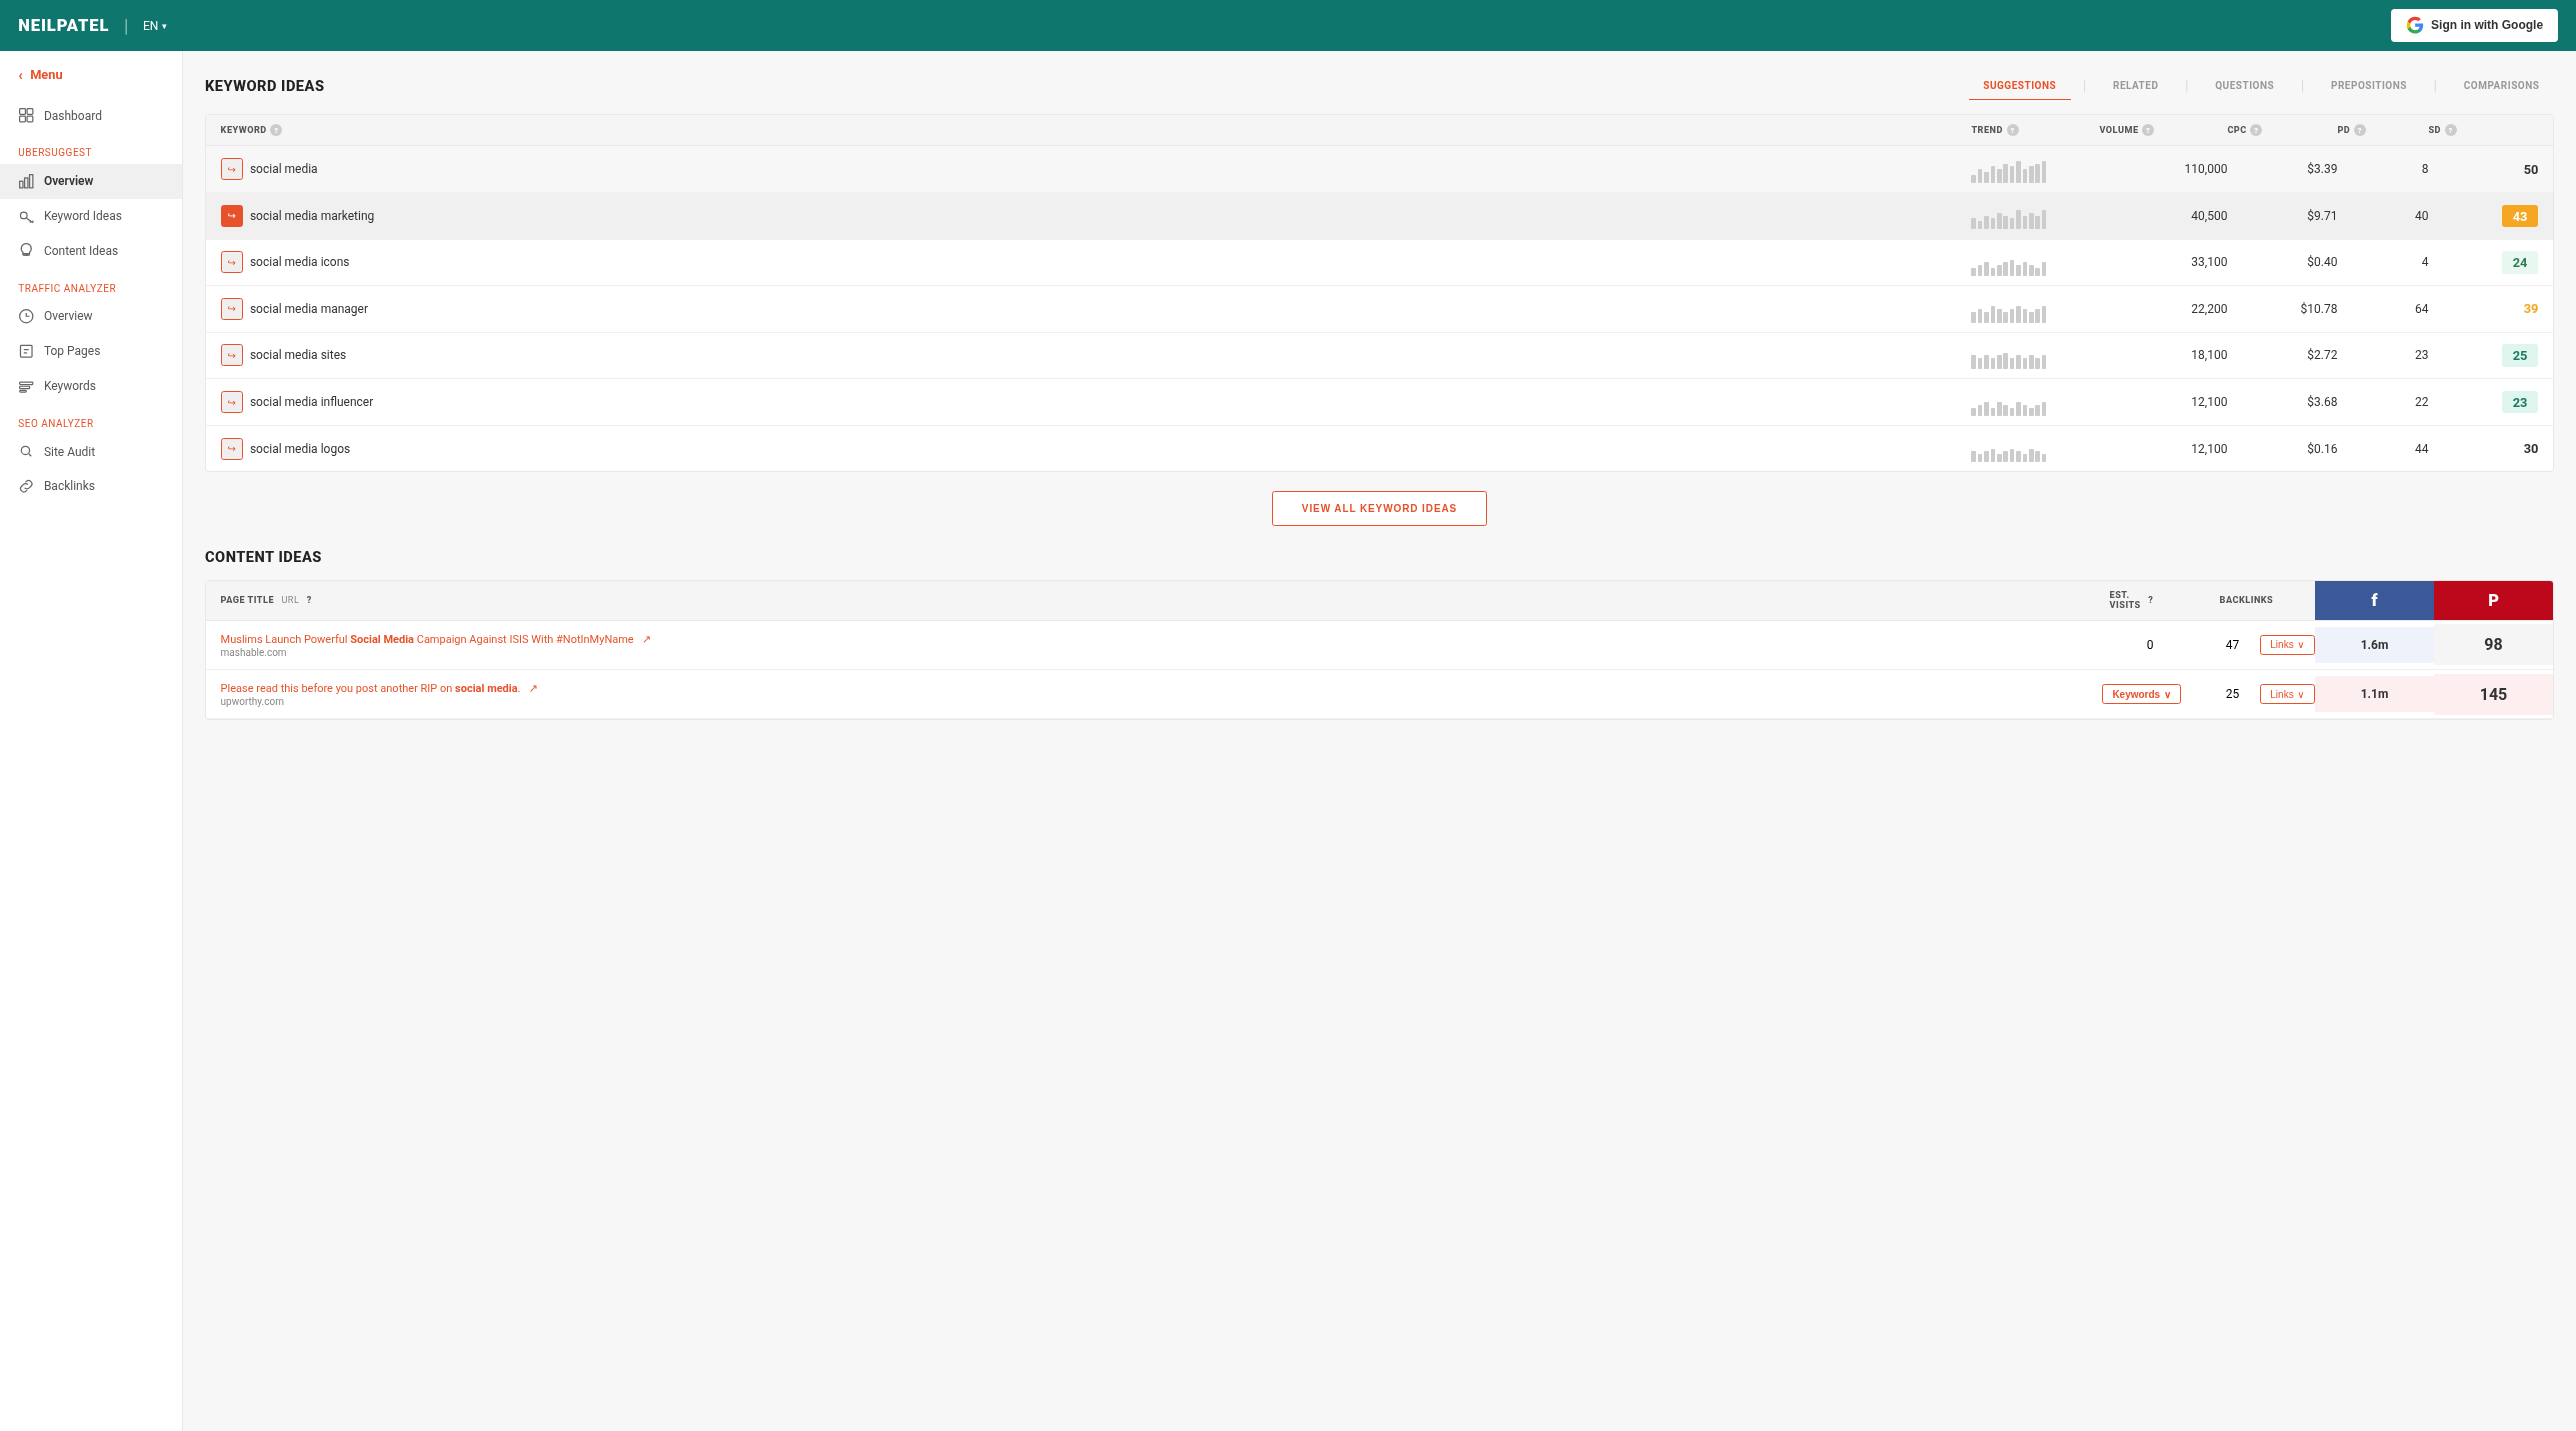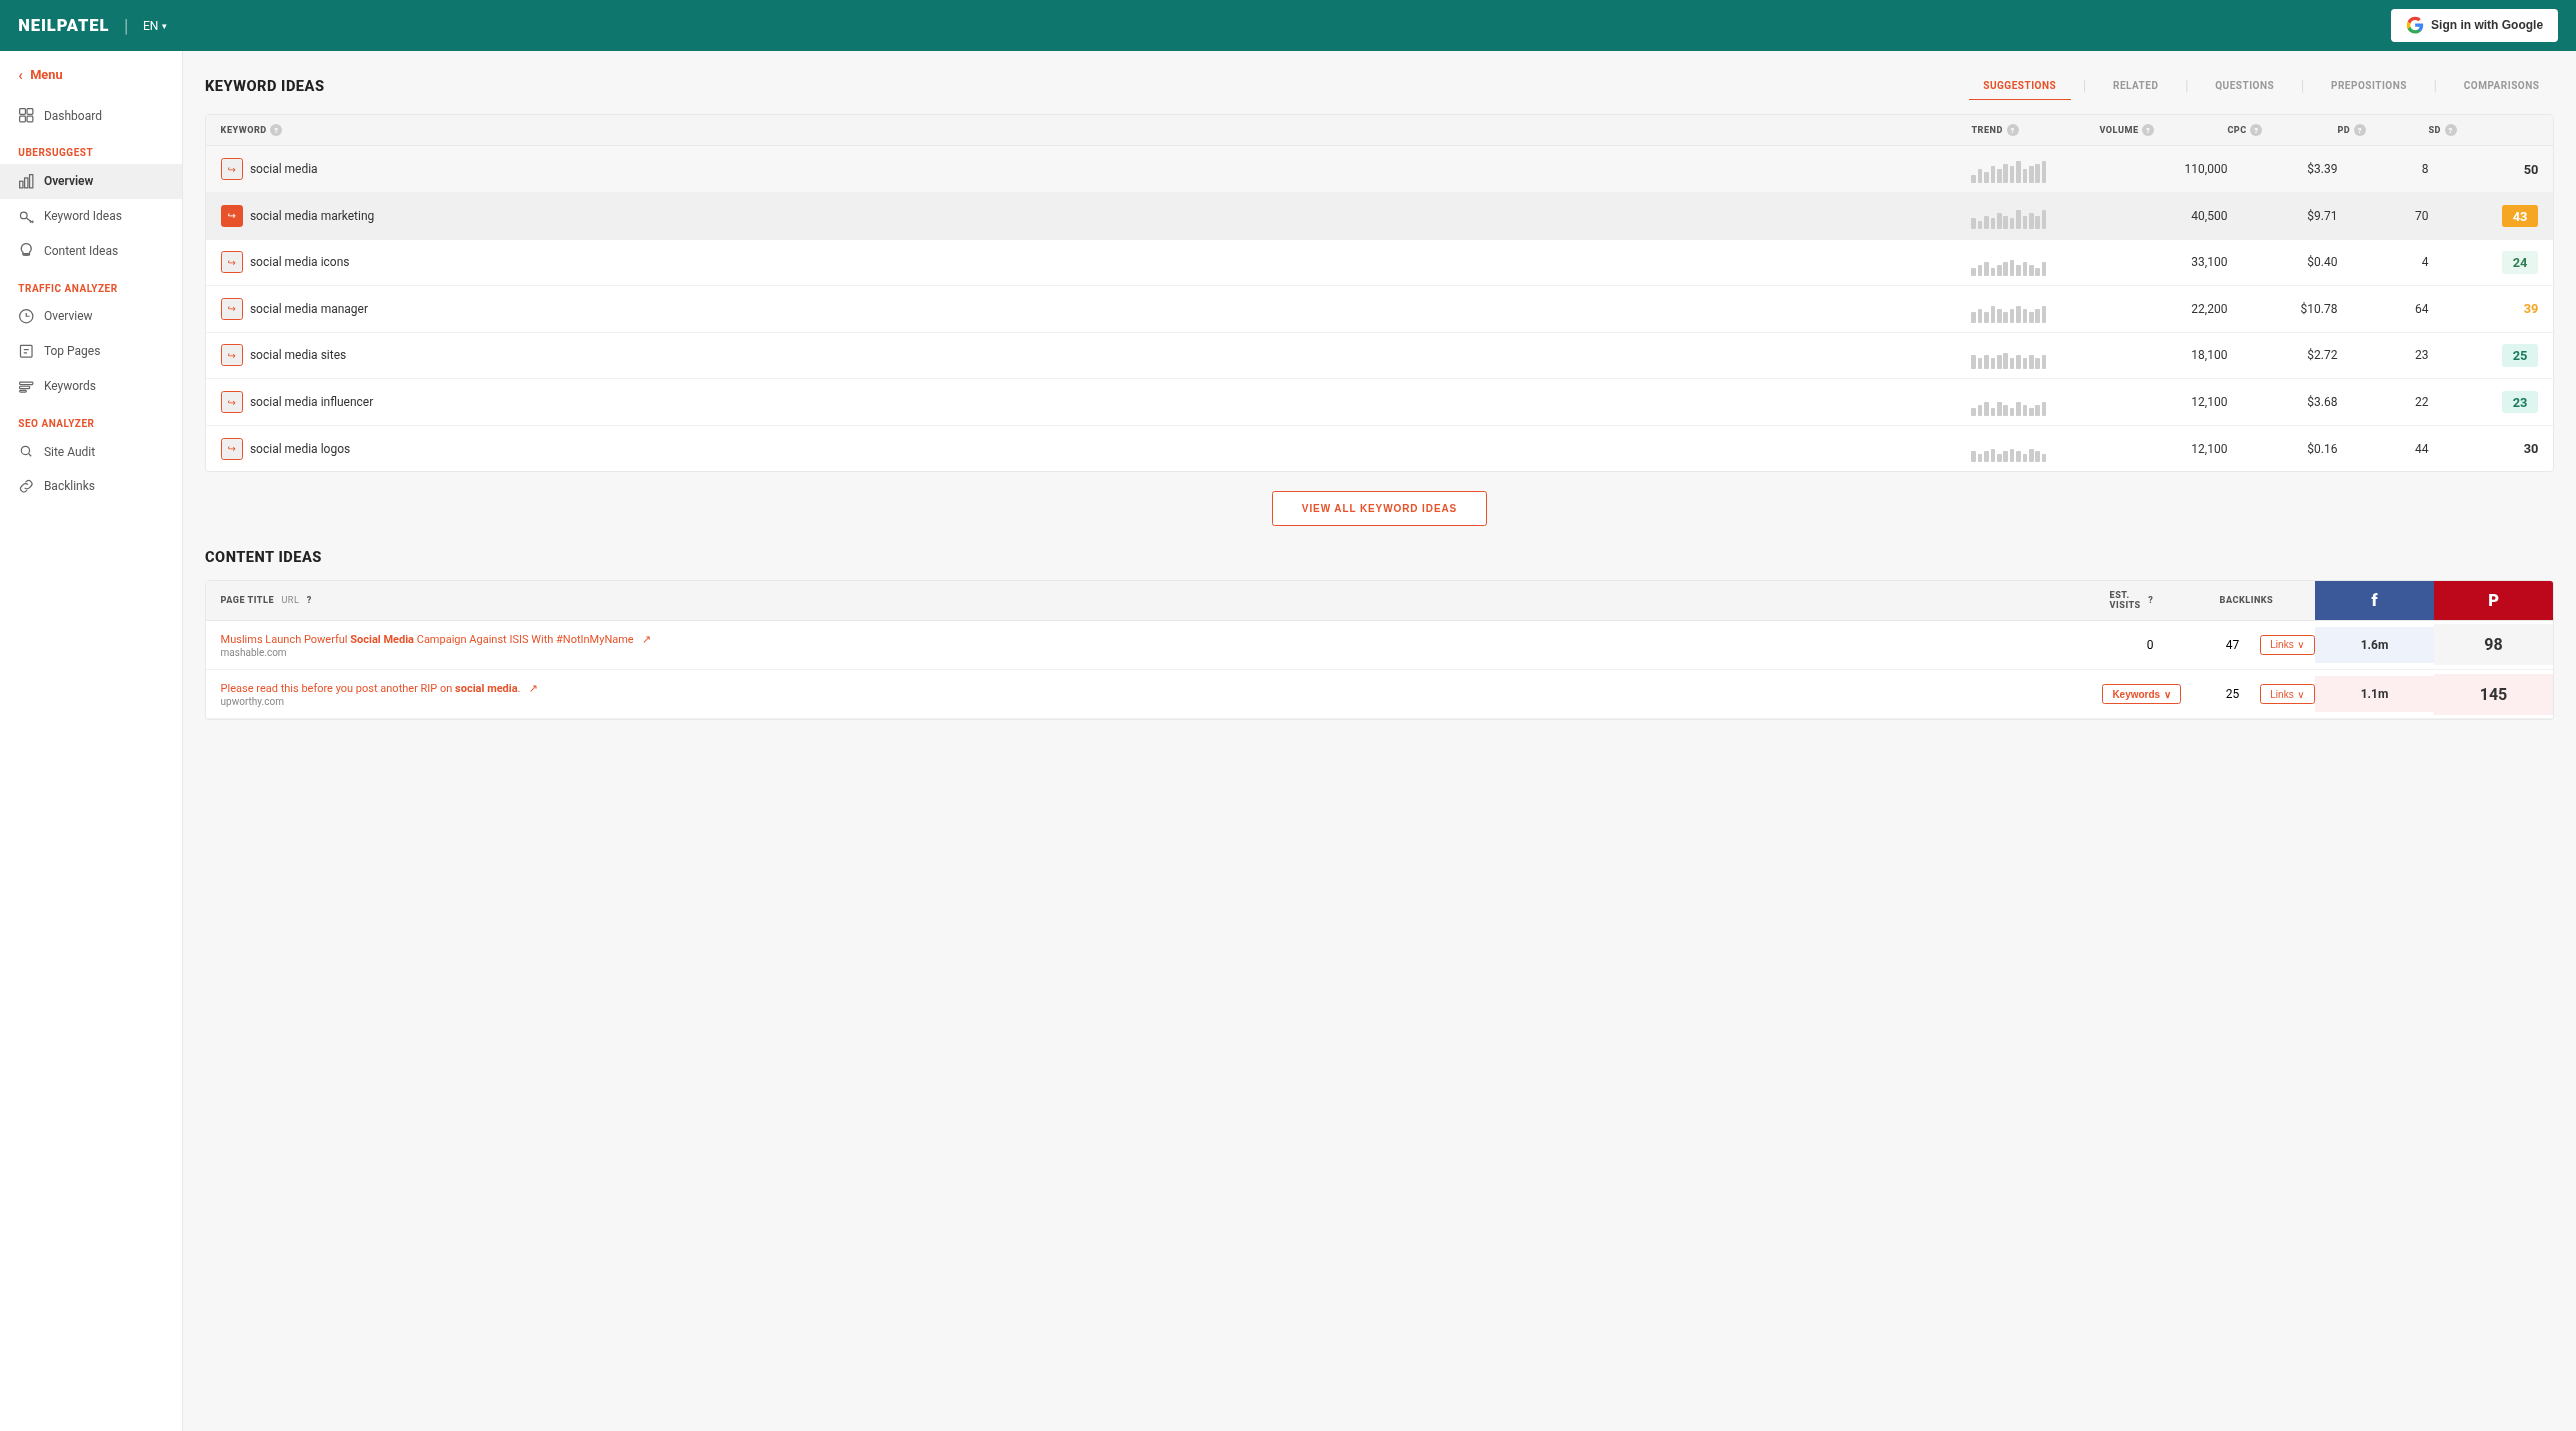--- a/index.html
+++ b/index.html
@@ -72,21 +72,21 @@
       padding: 9.1px 18.3px;
       cursor: pointer;
       color: #555;
       font-size: 12px;
     }
     .sidebar-item.active { background: #f0f0f0; color: #333; font-weight: 600; }
     .sidebar-item .icon { width: 16.5px; height: 16.5px; color: #666; }
     .sidebar-section-title {
       padding: 14.6px 18.3px 5.5px;
       font-size: 10px;
-      font-weight: 700;
+      font-weight: 400;
       color: #E8522A;
       letter-spacing: 0.5px;
     }
 
     
     .main { flex: 1; overflow-y: auto; padding: 22px; background: #f7f7f7; }
 
     
     .section-header {
       display: flex;
@@ -439,21 +439,21 @@
             <div class="trend-bar" style="height:40%"></div>
               <div class="trend-bar" style="height:70%"></div>
             <div class="trend-bar" style="height:50%"></div>
               <div class="trend-bar" style="height:60%"></div>
             <div class="trend-bar" style="height:50%"></div>
               <div class="trend-bar" style="height:70%"></div>
           </div>
         </div>
         <div class="table-cell" style="text-align:right">40,500</div>
         <div class="table-cell" style="text-align:right">$9.71</div>
-        <div class="table-cell" style="text-align:right">70</div>
+        <div class="table-cell" style="text-align:right">40</div>
         <div class="table-cell sd-cell"><span class="sd-orange">43</span></div>
       </div>
 
       <div class="table-row">
         <div class="table-cell keyword-cell">
           <button class="keyword-link-btn">↪</button>
           <span>social media icons</span>
         </div>
         <div class="table-cell">
           <div class="trend-bars">

